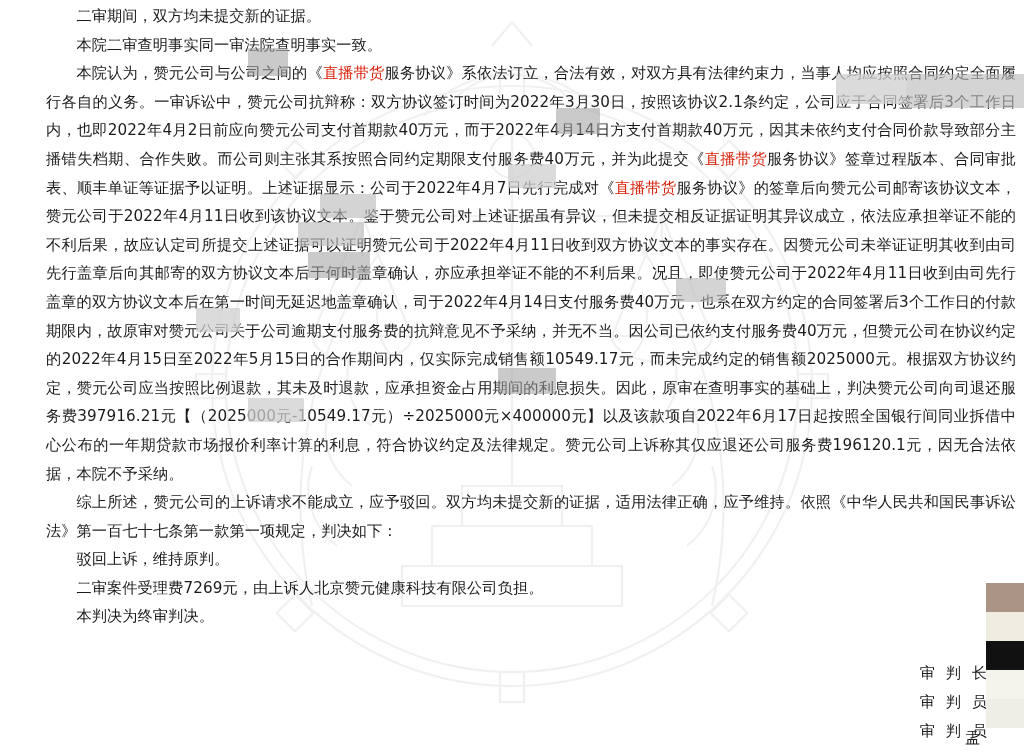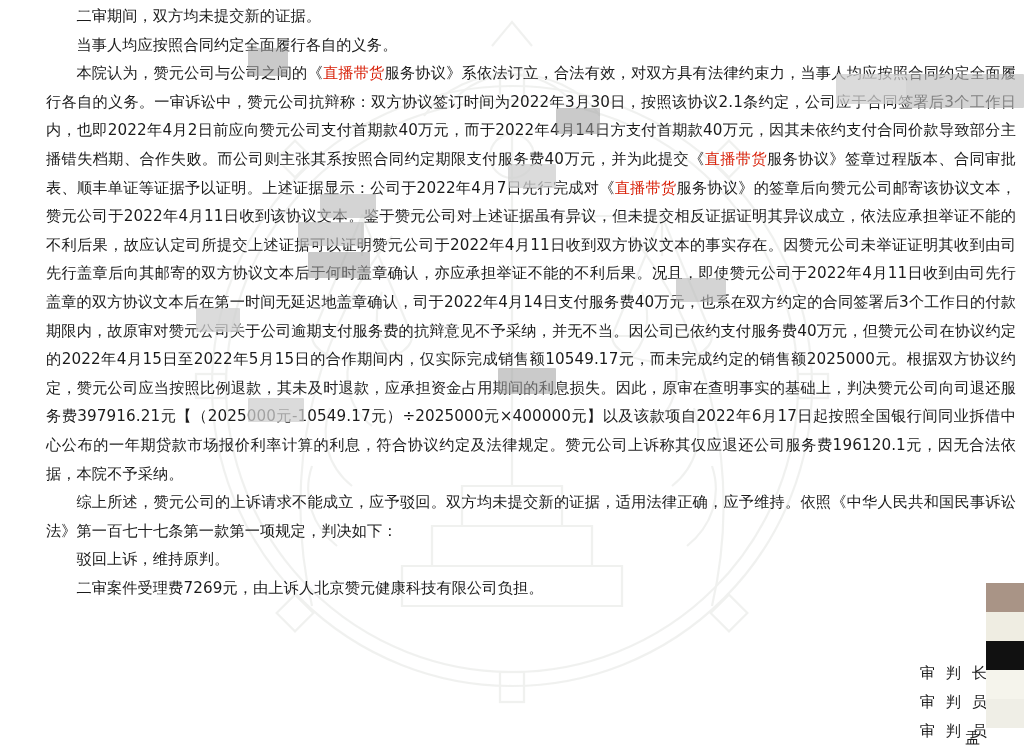--- a/index.html
+++ b/index.html
@@ -167,32 +167,33 @@
     <path d="M290 96 C320 60 380 60 410 96"></path>
     <path d="M262 110 C300 54 400 54 438 110"></path>
     <path d="M330 40 L350 16 L370 40"></path>
   </g>
 </svg>
 
 <div id="doc">
 
   <p class="para indent">二审期间，双方均未提交新的证据。</p>
 
-  <p class="para indent">当事人均应按照合同约定全面履行各自的义务。</p>
+  <p class="para indent">本院二审查明事实同一审法院查明事实一致。</p>
 
   <p class="para indent">
     <span>本院认为，赞元公司与</span><span>公司之间的《</span><span class="redmark">直播带货</span><span>服务协议》系依法订立，合法有效，对双方具有法律约束力，当事人均应按照合同约定全面履行各自的义务。一审诉讼中，赞元公司抗辩称：双方协议签订时间为2022年3月30日，按照该协议2.1条约定，</span><span>公司应于合同签署后3个工作日内，也即2022年4月2日前应向赞元公司支付首期款40万元，而</span><span>于2022年4月14日方支付首期款40万元，因其未依约支付合同价款导致部分主播错失档期、合作失败。而</span><span>公司则主张其系按照合同约定期限支付服务费40万元，并为此提交《</span><span class="redmark">直播带货</span><span>服务协议》签章过程版本、合同审批表、顺丰单证等证据予以证明。上述证据显示：</span><span>公司于2022年4月7日先行完成对《</span><span class="redmark">直播带货</span><span>服务协议》的签章后向赞元公司邮寄该协议文本，赞元公司于2022年4月11日收到该协议文本。鉴于赞元公司对上述证据虽有异议，但未提交相反证据证明其异议成立，依法应承担举证不能的不利后果，故应认定</span><span>司所提交上述证据可以证明赞元公司于2022年4月11日收到双方协议文本的事实存在。因赞元公司未举证证明其收到由</span><span>司先行盖章后向其邮寄的双方协议文本后于何时盖章确认，亦应承担举证不能的不利后果。况且，即使赞元公司于2022年4月11日收到由</span><span>司先行盖章的双方协议文本后在第一时间无延迟地盖章确认，</span><span>司于2022年4月14日支付服务费40万元，也系在双方约定的合同签署后3个工作日的付款期限内，故原审对赞元公司关于</span><span>公司逾期支付服务费的抗辩意见不予采纳，并无不当。因</span><span>公司已依约支付服务费40万元，但赞元公司在协议约定的2022年4月15日至2022年5月15日的合作期间内，仅实际完成销售额10549.17元，而未完成约定的销售额2025000元。根据双方协议约定，赞元公司应当按照比例退款，其未及时退款，应承担资金占用期间的利息损失。因此，原审在查明事实的基础上，判决赞元公司向</span><span>司退还服务费397916.21元【（2025000元-10549.17元）÷2025000元×400000元】以及该款项自2022年6月17日起按照全国银行间同业拆借中心公布的一年期贷款市场报价利率计算的利息，符合协议约定及法律规定。赞元公司上诉称其仅应退还</span><span>公司服务费196120.1元，因无合法依据，本院不予采纳。</span>
   </p>
 
   <p class="para indent">综上所述，赞元公司的上诉请求不能成立，应予驳回。双方均未提交新的证据，适用法律正确，应予维持。依照《中华人民共和国民事诉讼法》第一百七十七条第一款第一项规定，判决如下：</p>
 
   <p class="para indent">驳回上诉，维持原判。</p>
 
   <p class="para indent">二审案件受理费7269元，由上诉人北京赞元健康科技有限公司负担。</p>
 
+  <p class="para indent">本判决为终审判决。</p>
 </div>
 
 <div class="redact" style="left:248px; top:48px;  width:40px;  height:28px;"></div>
 <div class="redact pale" style="left:836px; top:74px;  width:70px;  height:30px;"></div>
 <div class="redact light" style="left:906px; top:74px;  width:118px; height:34px;"></div>
 <div class="redact" style="left:556px; top:108px; width:44px;  height:26px;"></div>
 <div class="redact pale" style="left:508px; top:164px; width:48px;  height:24px;"></div>
 <div class="redact light" style="left:320px; top:194px; width:56px;  height:24px;"></div>
 <div class="redact light" style="left:298px; top:222px; width:66px;  height:24px;"></div>
 <div class="redact" style="left:308px; top:252px; width:62px;  height:26px;"></div>

